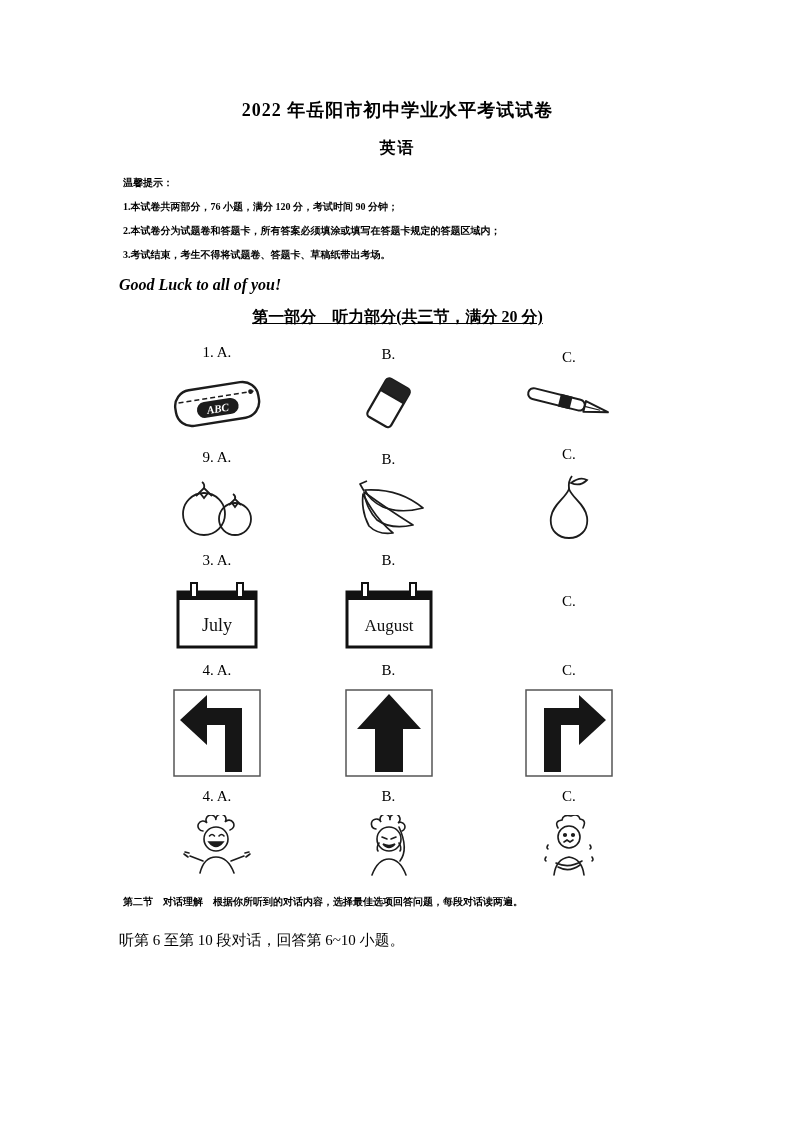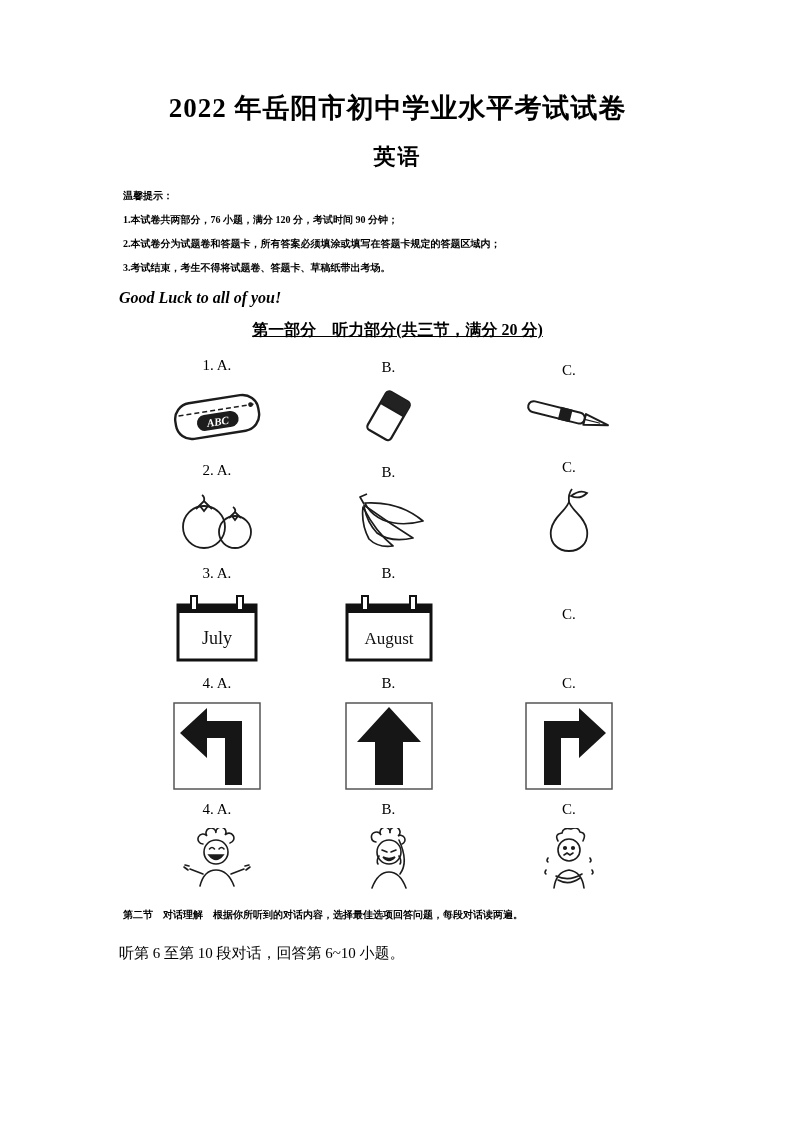--- a/index.html
+++ b/index.html
@@ -3,22 +3,22 @@
 <meta charset="utf-8">
 <style>
   * { box-sizing: border-box; }
   html, body { margin: 0; padding: 0; background: #ffffff; }
   .page {
     width: 793px; height: 1122px; position: relative; overflow: hidden;
     background: #ffffff; color: #000;
     font-family: "Liberation Serif", "DejaVu Serif", serif;
   }
   .content { position: absolute; left: 119px; top: 90px; width: 557px; }
-  .title { font-size: 27px; font-weight: bold; text-align: center; margin: 0 0 14px; letter-spacing: 1px; }
-  .subject { font-size: 22px; font-weight: bold; text-align: center; margin: 16px 0 14px; letter-spacing: 2px; }
+  .title { font-size: 18px; font-weight: bold; text-align: center; margin: 8px 0 14px; letter-spacing: 1px; }
+  .subject { font-size: 16px; font-weight: bold; text-align: center; margin: 16px 0 14px; letter-spacing: 2px; }
   .para-b { font-size: 10px; font-weight: bold; line-height: 2.0; margin: 4px; text-align: justify; }
   .good-luck { font-size: 16px; font-weight: bold; font-style: italic; text-align: left; line-height: 2.0; margin: 0; }
   .part-title { font-size: 16px; font-weight: bold; text-align: center; line-height: 2.0; margin: 0; text-decoration: underline; }
   .plain-line { font-size: 15px; font-weight: normal; line-height: 1.7; margin: 16px 0 0; }
   .qrow { display: grid; grid-template-columns: 196px 147px 1fr; align-items: center; margin: 11px 0; }
   .qcell { display: flex; align-items: center; gap: 10px; flex-direction: column; }
   .qlabel { font-size: 15px; white-space: nowrap; }
   .figure { display: inline-flex; align-items: center; justify-content: center; }
   svg text { font-family: "Liberation Serif", "DejaVu Serif", serif; }
 </style>
@@ -76,21 +76,21 @@
               <polygon points="64,21 88,26.5 64,32" fill="#ffffff" stroke="#1c1c1c" stroke-width="2" stroke-linejoin="round"></polygon>
               <line x1="64" y1="26.5" x2="80" y2="26.5" stroke="#1c1c1c" stroke-width="1.2"></line>
             </g>
           </svg>
         </span>
       </div>
     </div>
 
     <div class="qrow">
       <div class="qcell">
-        <span class="qlabel">2. A.</span>
+        <span class="qlabel">9. A.</span>
         <span class="figure">
           <svg width="88" height="62" viewBox="0 0 88 62">
             <g fill="none" stroke="#1c1c1c" stroke-width="1.8">
               <circle cx="31" cy="38" r="21"></circle>
               <circle cx="62" cy="43" r="16"></circle>
               <path d="M23 20 L31 12 L39 20 M27 17 L31 22 L35 17"></path>
               <path d="M31 12 q1 -4 -2 -6"></path>
               <path d="M56 29 L62 23 L68 29 M59 27 L62 31 L65 27"></path>
               <path d="M62 23 q1 -3 -2 -5"></path>
             </g>

